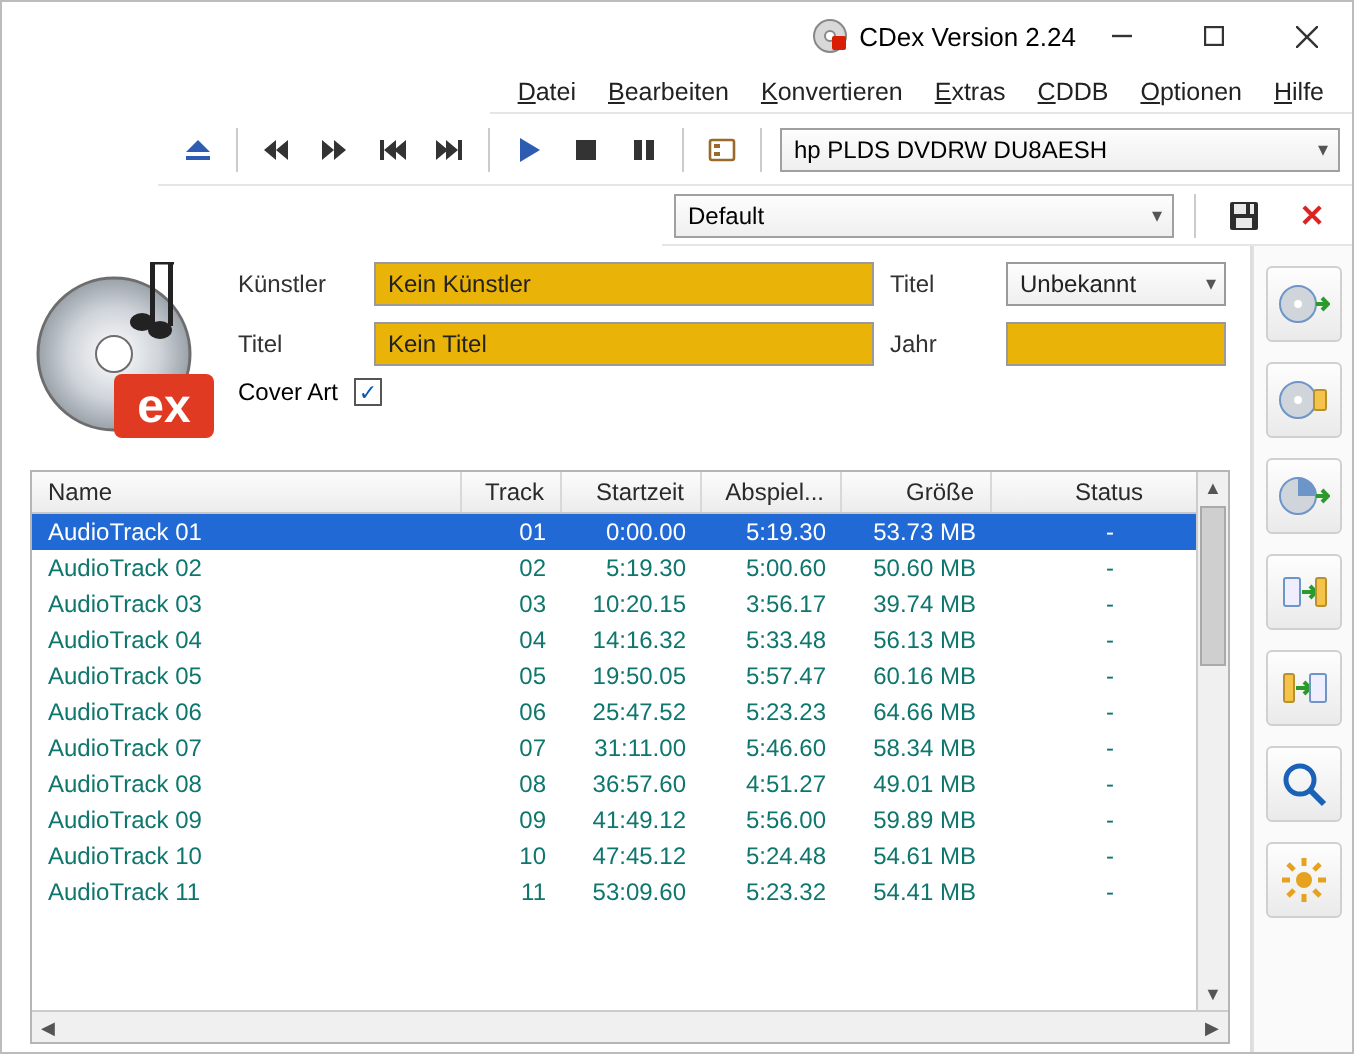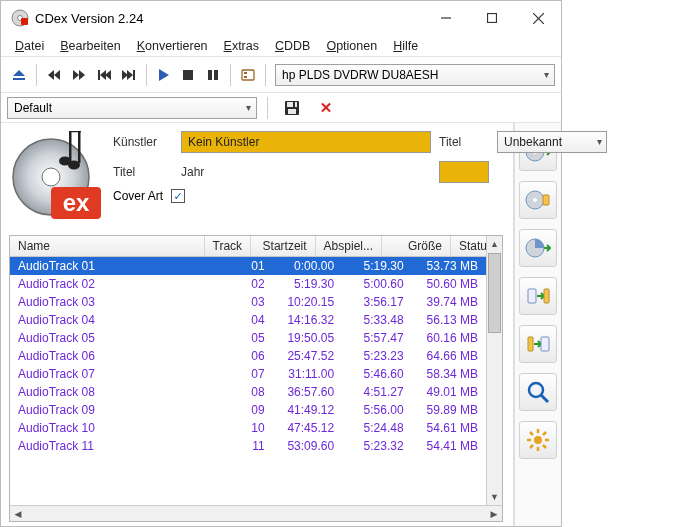--- a/index.html
+++ b/index.html
@@ -7,26 +7,27 @@
   body {
     font-family: "Segoe UI", Tahoma, sans-serif;
     font-size: 12px;
     background: #fff;
     width: 681px;
     height: 527px;
     overflow: hidden;
     position: relative;
   }
   .window {
-    width: 562px;
+    width: 677px;
     height: 527px;
     border: 1px solid #bcbcbc;
     background: #fff;
     display: flex;
     flex-direction: column;
+    align-items: flex-end;
   }
   
   .titlebar {
     height: 34px;
     display: flex;
     align-items: center;
     padding-left: 10px;
     background: #fff;
   }
   .titlebar .app-icon {
@@ -226,21 +227,21 @@
   .col-status { flex:1; text-align:center; }
 
   .tbody {
     flex:1 1 auto;
     overflow:hidden;
     position:relative;
   }
   .trow {
     display:flex;
     font-size:12px;
-    color:#6d28d9;
+    color:#0f766e;
     padding: 1px 0;
     height: 18px;
     align-items:center;
   }
   .trow.selected {
     background:#2169d5;
     color:#fff;
   }
   .td { padding: 0 8px; overflow:hidden; white-space:nowrap; text-overflow:ellipsis; }
 
@@ -461,20 +462,21 @@
           <div class="fields">
             <label>Künstler</label>
             <input class="tinput" value="Kein Künstler" style="">
             <label>Titel</label>
             <div class="tselect">
               <span>Unbekannt</span>
               <span class="chev">▾</span>
             </div>
 
             <label>Titel</label>
+            <input class="tinput" value="Kein Titel" style="">
             <label>Jahr</label>
             <input class="tinput" value="" style="">
           </div>
           <div class="coverart-row">
             <label>Cover Art</label>
             <span class="chk">✓</span>
           </div>
         </div>
       </div>
 

